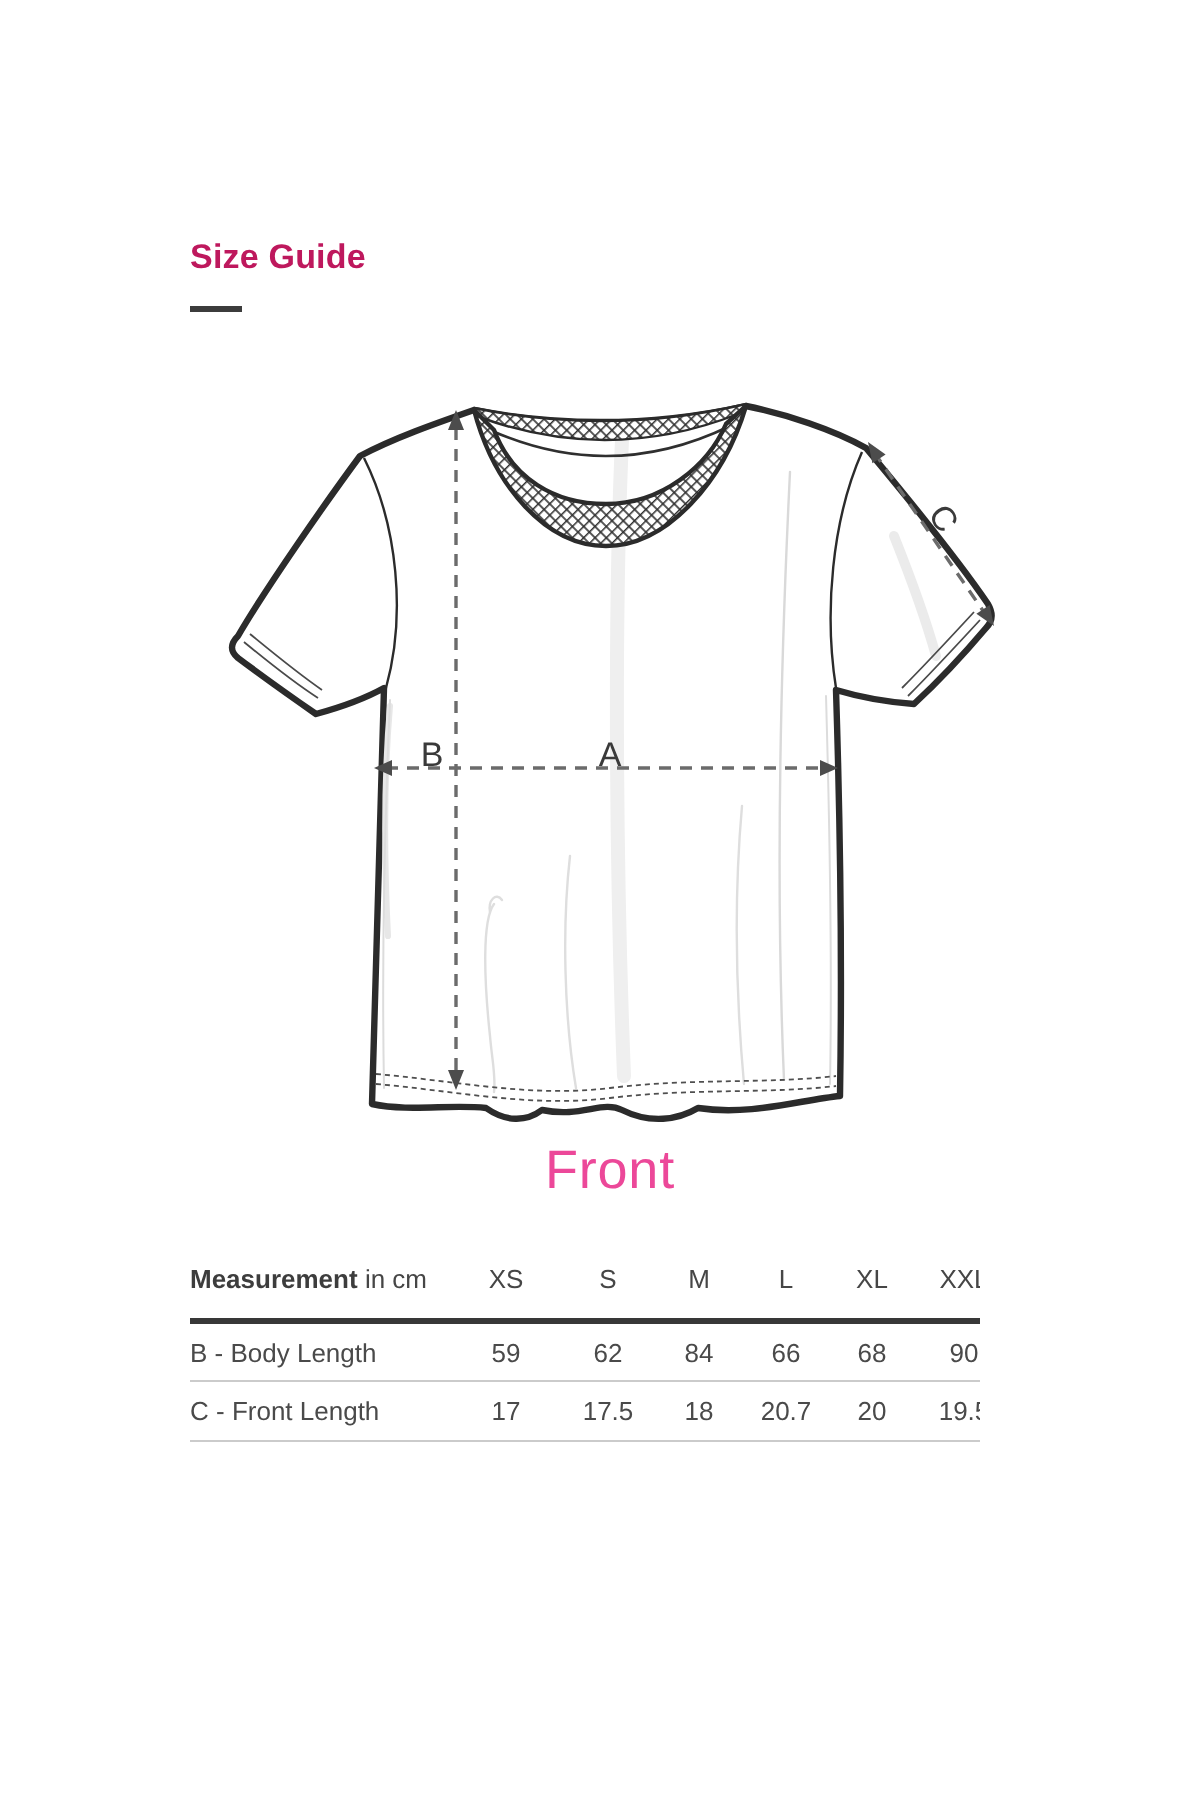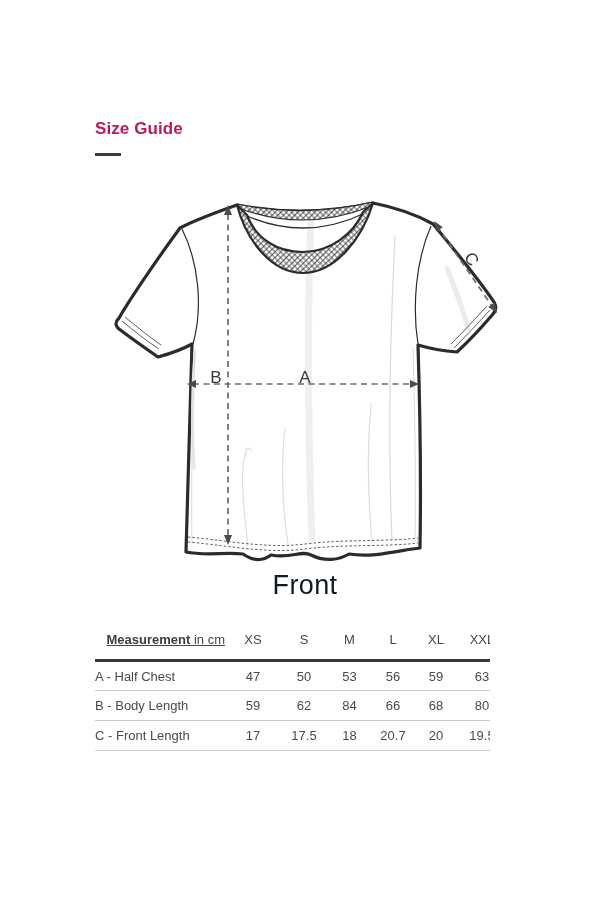--- a/index.html
+++ b/index.html
@@ -20,21 +20,21 @@
     position: absolute; left: 95px; top: 153px;
     width: 26px; height: 3px; background: #3c3c3c;
   }
   .diagram {
     position: absolute; left: 95px; top: 188px;
     width: 410px; height: 380px;
   }
   .front-label {
     position: absolute; left: 95px; top: 570px; width: 420px;
     text-align: center;
-    font-size: 27px; font-weight: 400; color: #0f172a;
+    font-size: 27px; font-weight: 400; color: #ec4899;
     letter-spacing: 0.4px;
   }
   .table-wrap {
     position: absolute; left: 95px; top: 630px;
     width: 395px; height: 130px;
     overflow: hidden;
   }
   table.size-table {
     width: 411px;
     border-collapse: collapse;
@@ -43,21 +43,21 @@
     color: #4a4a4a;
   }
   table.size-table th {
     font-weight: 400;
     text-align: center;
     vertical-align: bottom;
     padding: 2px 0 12px 0;
     border-bottom: 3px solid #383838;
     color: #464646;
   }
-  table.size-table th.label-col { text-align: right; text-decoration: underline; }
+  table.size-table th.label-col { text-align: left; }
   table.size-table th .bold { font-weight: 700; color: #3d3d3d; }
   table.size-table td {
     height: 30px;
     vertical-align: middle;
     text-align: center;
     border-bottom: 1px solid #cbcbcb;
   }
   table.size-table td.label-col { text-align: left; }
 </style>
 </head>
@@ -178,36 +178,27 @@
         <th>XS</th>
         <th>S</th>
         <th>M</th>
         <th>L</th>
         <th>XL</th>
         <th>XXL</th>
       </tr>
     </thead>
     <tbody>
       <tr>
-        <td class="label-col">A - Half Chest</td>
-        <td>47</td>
-        <td>50</td>
-        <td>53</td>
-        <td>56</td>
-        <td>59</td>
-        <td>63</td>
-      </tr>
-      <tr>
         <td class="label-col">B - Body Length</td>
         <td>59</td>
         <td>62</td>
         <td>84</td>
         <td>66</td>
         <td>68</td>
-        <td>80</td>
+        <td>90</td>
       </tr>
       <tr>
         <td class="label-col">C - Front Length</td>
         <td>17</td>
         <td>17.5</td>
         <td>18</td>
         <td>20.7</td>
         <td>20</td>
         <td>19.5</td>
       </tr>

